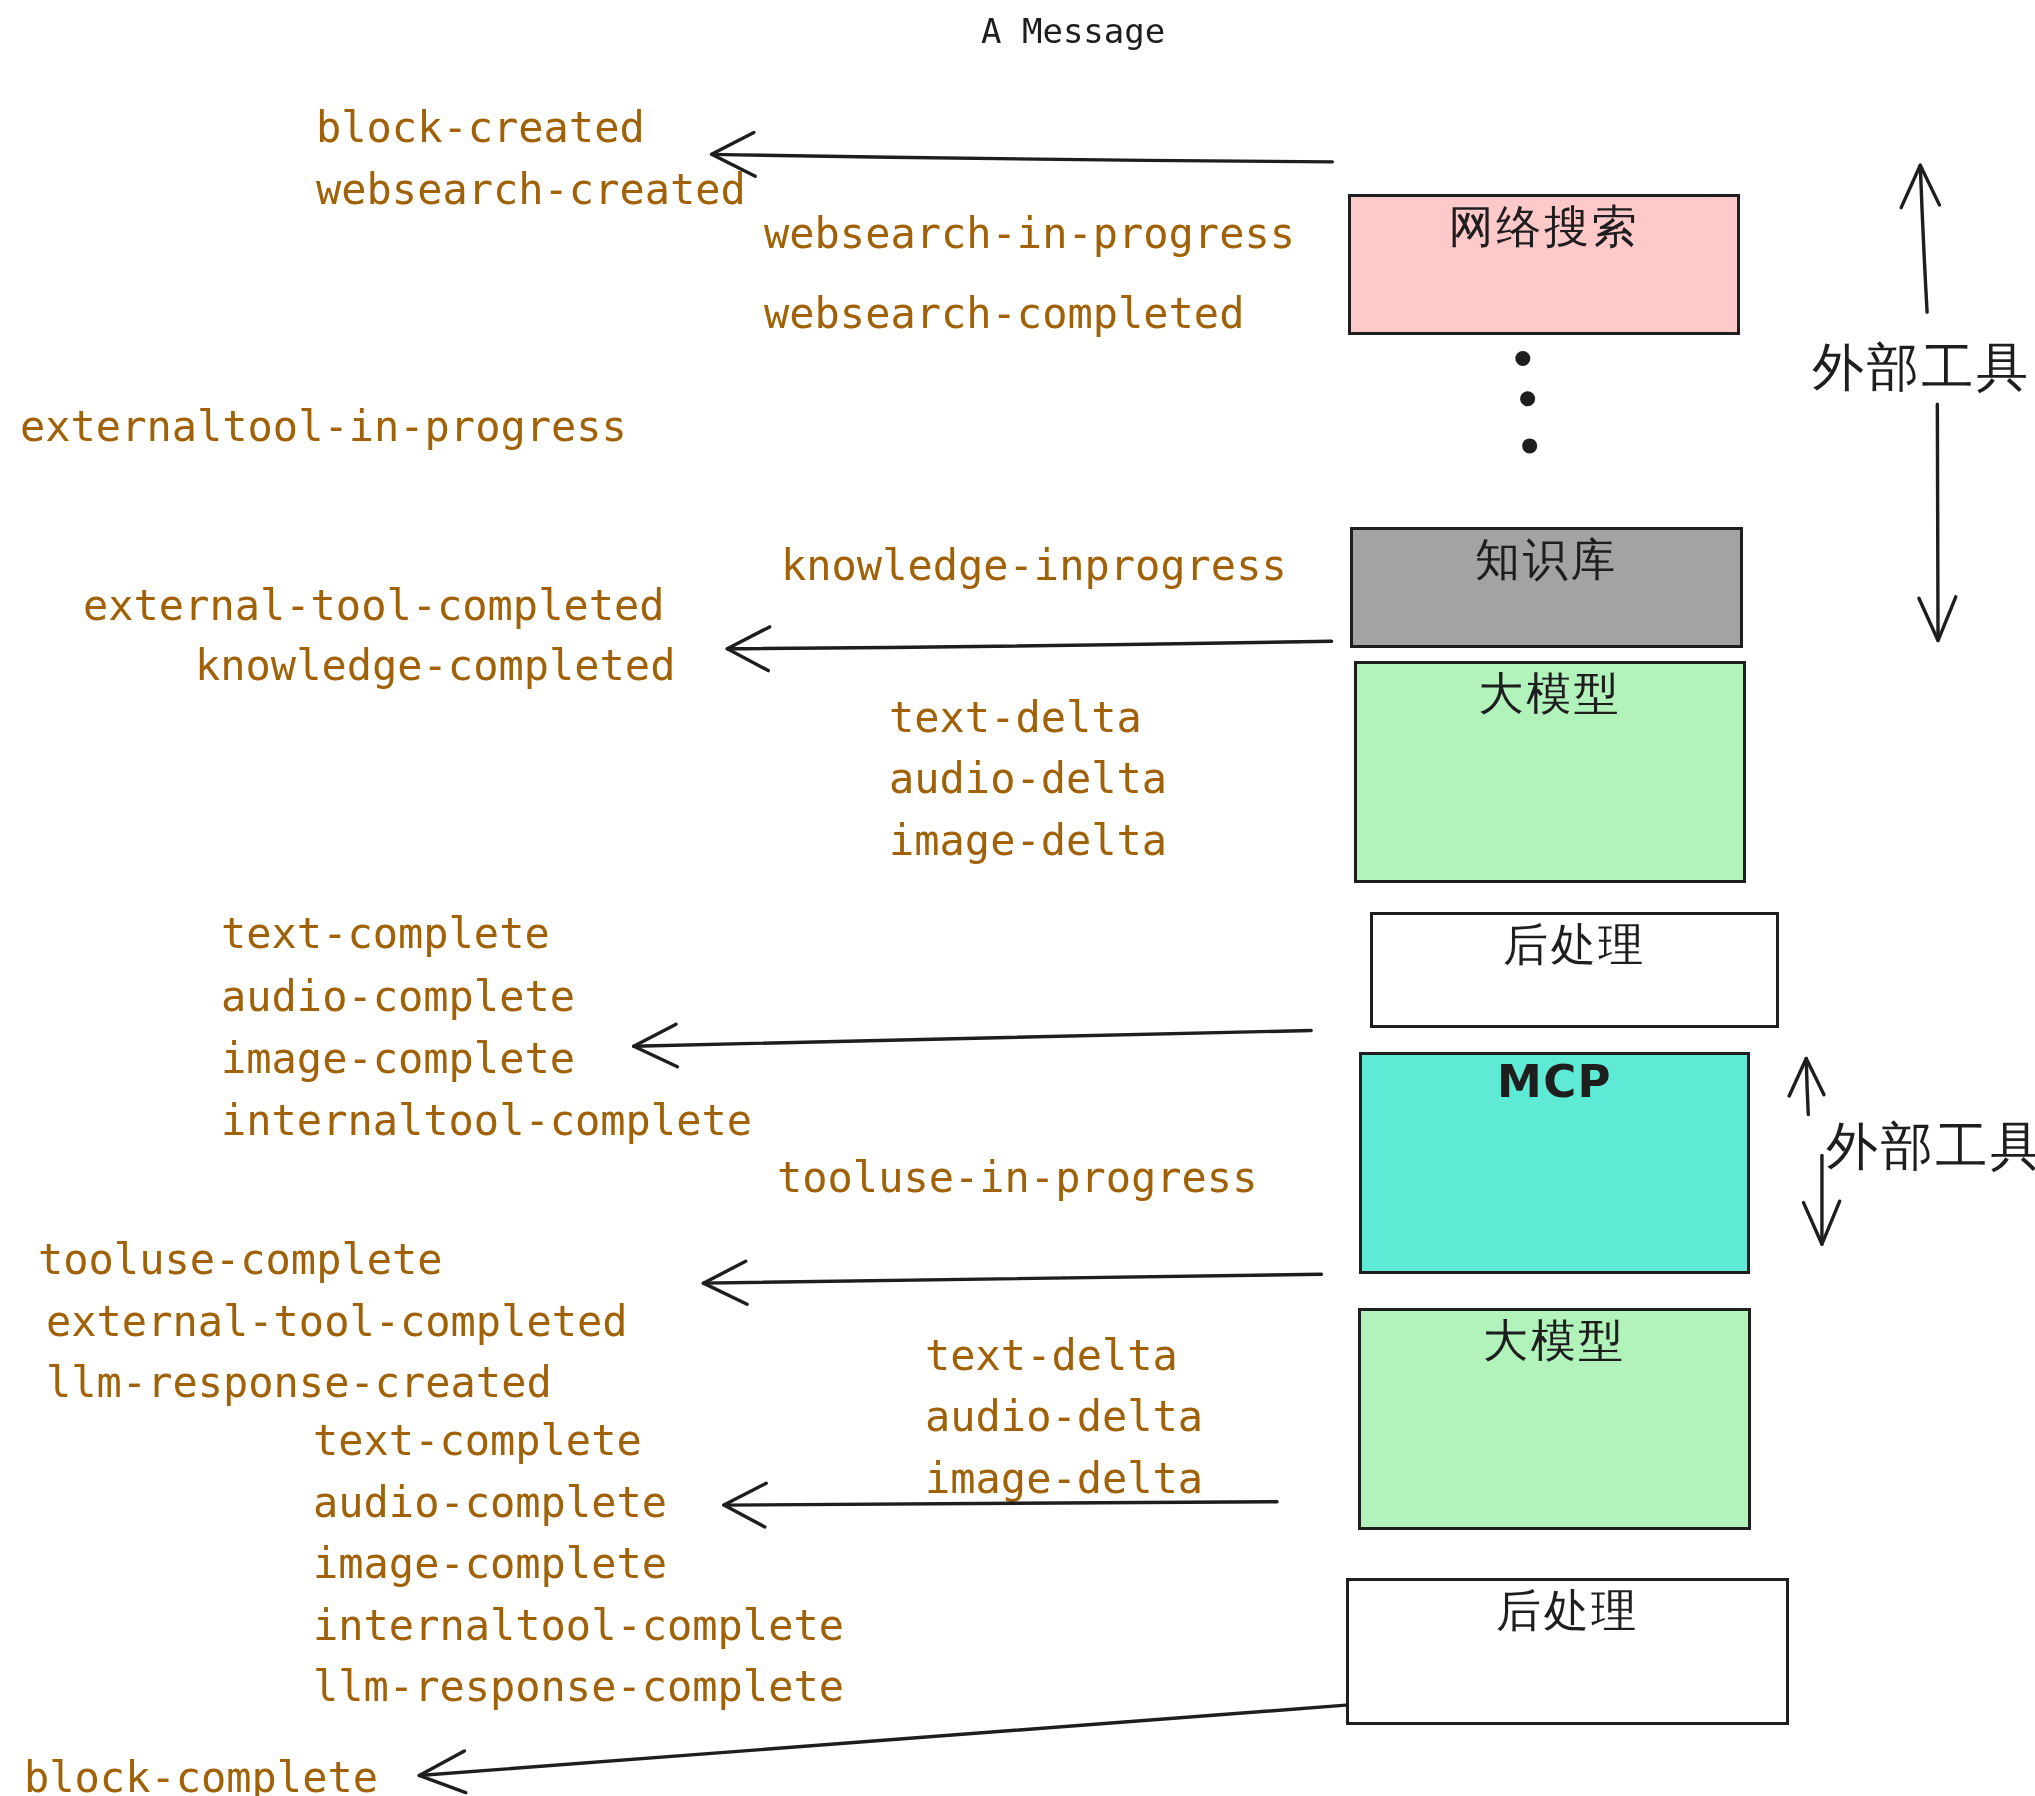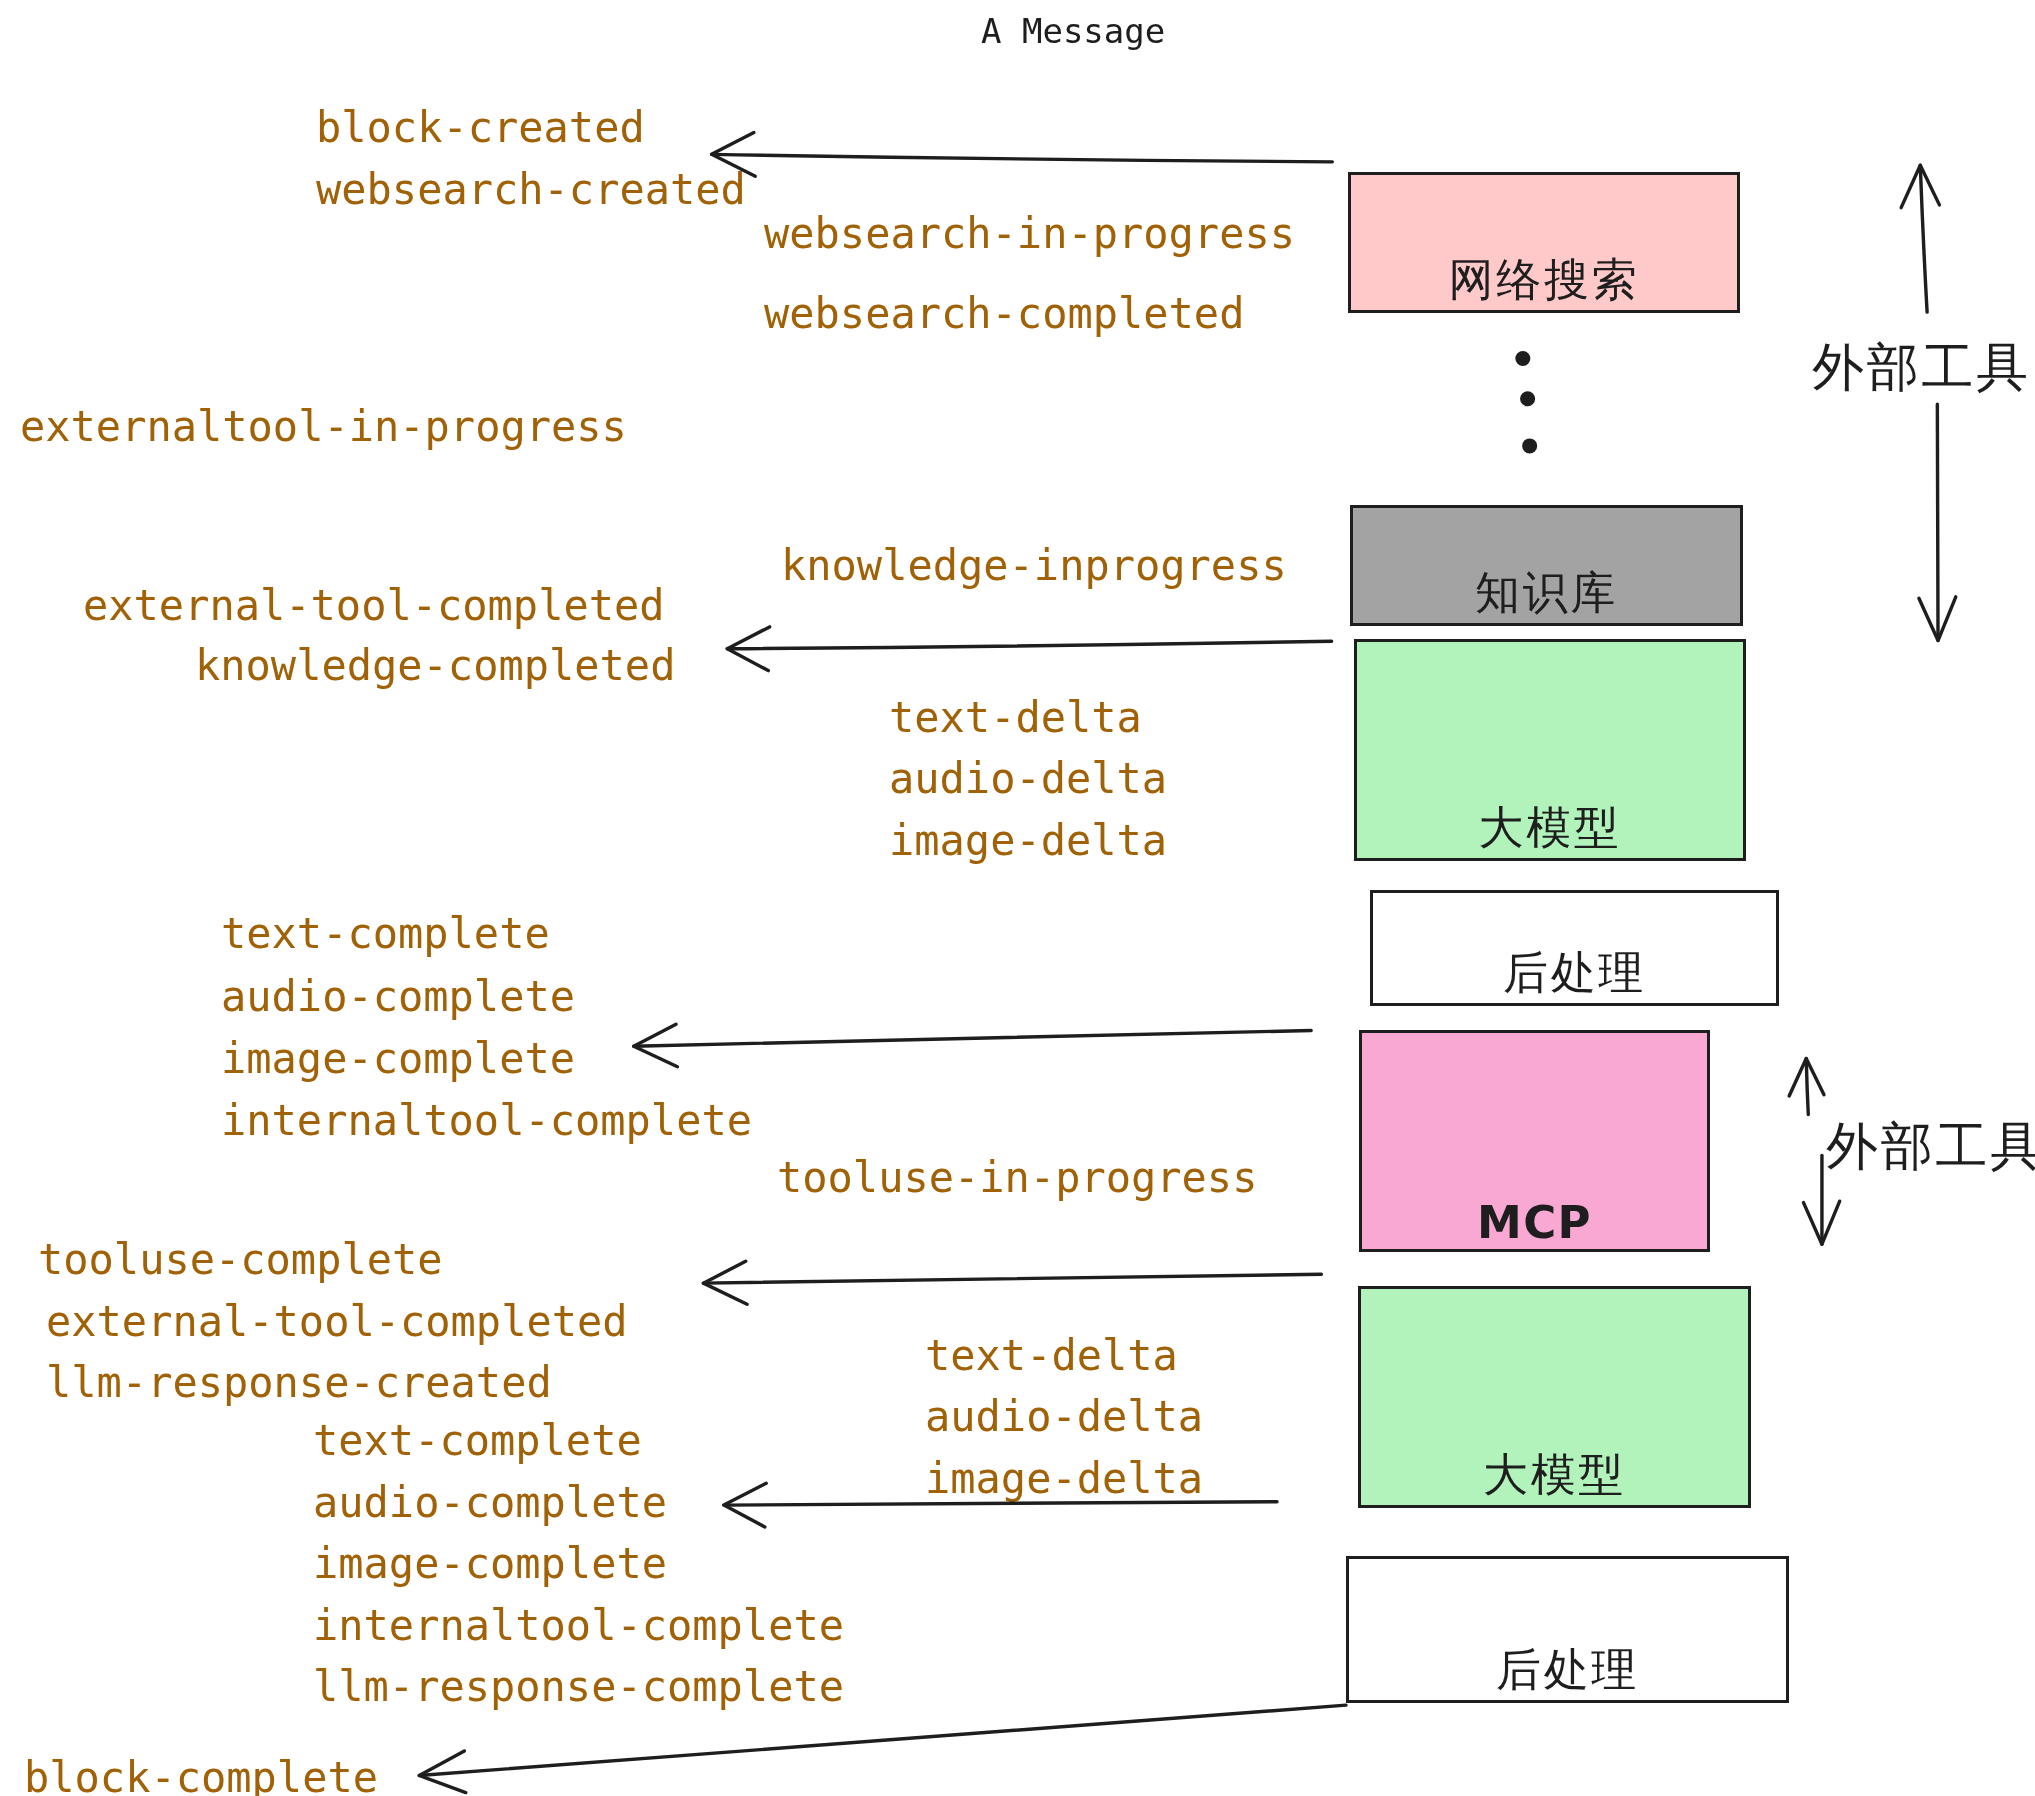--- a/index.html
+++ b/index.html
@@ -3,23 +3,23 @@
 <meta charset="utf-8">
 <style>
   html,body{margin:0;padding:0;background:#ffffff;}
   body{position:relative;width:2035px;height:1796px;overflow:hidden;
        font-family:"DejaVu Sans",sans-serif;color:#1e1e1e;}
   .ev{position:absolute;font-family:"DejaVu Sans Mono","Liberation Mono",monospace;
       font-size:42px;line-height:1.15;white-space:nowrap;color:#a16207;}
   .title{position:absolute;font-family:"DejaVu Sans Mono","Liberation Mono",monospace;
       font-size:34px;white-space:nowrap;color:#1e1e1e;}
   .box{position:absolute;border:3.4px solid #1e1e1e;box-sizing:border-box;
-       display:flex;align-items:flex-end;justify-content:center;
+       display:flex;align-items:flex-start;justify-content:center;
        font-size:45px;font-family:"DejaVu Sans","Liberation Sans",sans-serif;
-       color:#1e1e1e;letter-spacing:2.7px;}
+       color:#1e1e1e;letter-spacing:2.7px;margin-top:22px;}
   .box.mcp-box{font-weight:700;letter-spacing:1.4px;}
   .side-label{position:absolute;font-size:52px;white-space:nowrap;
        font-family:"DejaVu Sans","Liberation Sans",sans-serif;color:#1e1e1e;letter-spacing:2.7px;}
   svg.overlay{position:absolute;left:0;top:0;width:2035px;height:1796px;pointer-events:none;}
   svg .ln{fill:none;stroke:#1e1e1e;stroke-width:5;stroke-linecap:round;stroke-linejoin:round;}
   svg .dot{fill:#1e1e1e;stroke:none;}
 </style>
 </head>
 <body>
 
@@ -59,21 +59,21 @@
 </div>
 <div class="box" style="left: 1350px; top: 505px; width: 393px; height: 121px; background: #a3a3a3;">
   <span>知识库</span>
 </div>
 <div class="box" style="left: 1354px; top: 639px; width: 392px; height: 222px; background: rgb(178, 242, 187);">
   <span>大模型</span>
 </div>
 <div class="box" style="left: 1370px; top: 890px; width: 409px; height: 116px; background: rgb(255, 255, 255);">
   <span>后处理</span>
 </div>
-<div class="box mcp-box" style="left: 1359px; top: 1030px; width: 351px; height: 222px; background: #f9a8d4;">
+<div class="box mcp-box" style="left: 1359px; top: 1030px; width: 391px; height: 222px; background: #5eead4;">
   <span>MCP</span>
 </div>
 <div class="box" style="left: 1358px; top: 1286px; width: 393px; height: 222px; background: rgb(178, 242, 187);">
   <span>大模型</span>
 </div>
 <div class="box" style="left: 1346px; top: 1556px; width: 443px; height: 147px; background: rgb(255, 255, 255);">
   <span>后处理</span>
 </div>
 
 <div class="side-label" style="left:1812px;top:333px;">外部工具</div>

